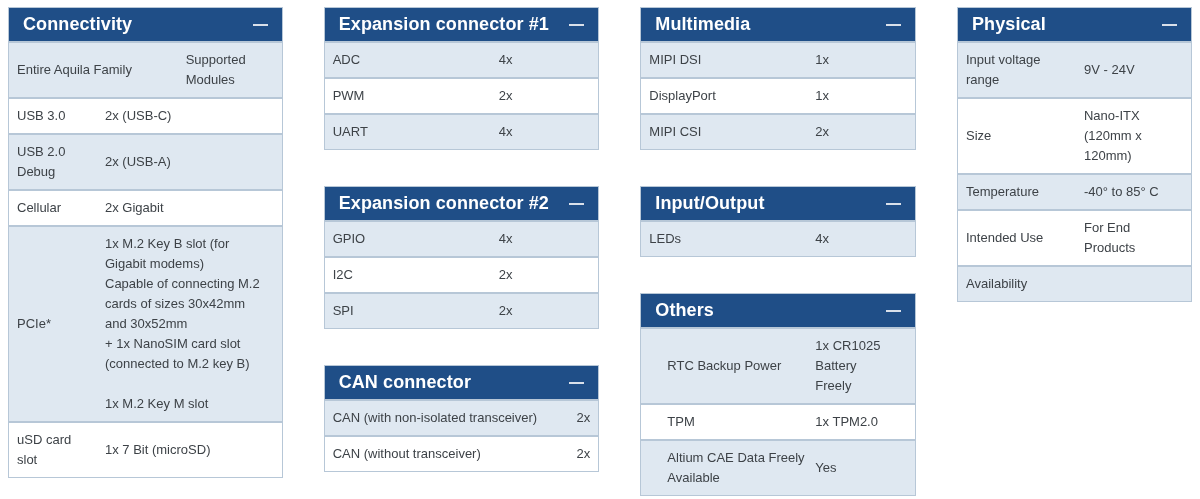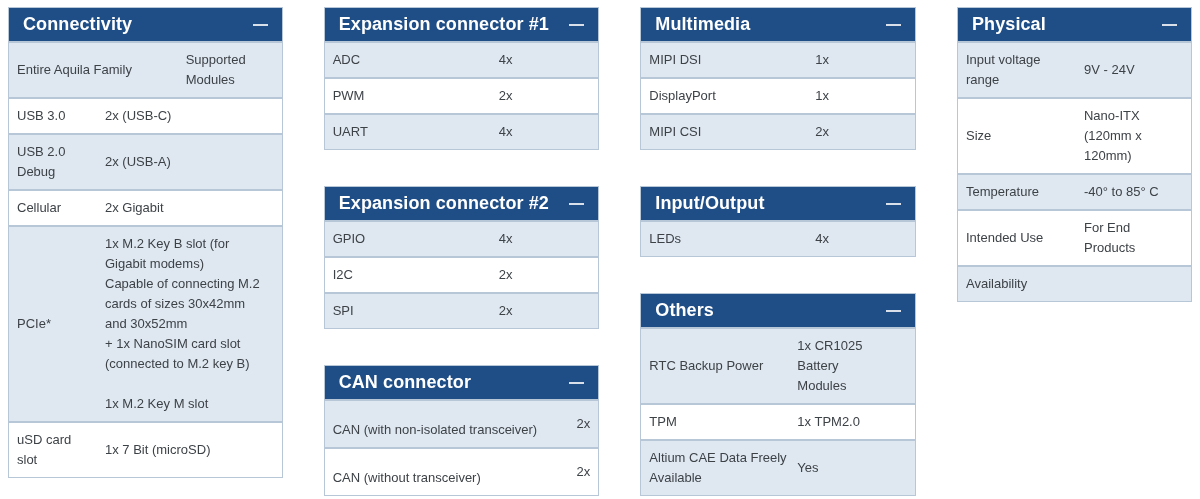--- a/index.html
+++ b/index.html
@@ -73,23 +73,23 @@
   }
   .rows .row:nth-child(odd) { background: var(--row-alt-bg); }
   .cell { white-space: pre-line; }
   .label { flex: 0 0 auto; padding-right: 6px; }
   .value { flex: 1 1 auto; }
   .card-connectivity .label { flex-basis: 88px; }
   .card-expansion1 .label,
   .card-expansion2 .label,
   .card-multimedia .label,
   .card-io .label { flex-basis: 166px; }
-  .card-others .label { flex-basis: 148px; }
+  .card-others .label { flex-basis: 148px; margin-left: 18px; }
   .card-physical .label { flex-basis: 118px; }
-  .card-can .label { flex: 1 1 auto; margin-top: 12px; }
+  .card-can .label { flex: 1 1 auto; }
   .card-can .value { flex: 0 0 auto; text-align: right; }
 </style>
 </head>
 <body>
 
 <div class="board">
 
   <div class="col col-1">
     <section class="card card-connectivity">
       <header class="card-header">
@@ -234,21 +234,21 @@
 
     <section class="card card-others">
       <header class="card-header">
         <span class="card-title">Others</span>
         <span class="minus"></span>
       </header>
       <div class="rows">
         <div class="row">
           <div class="cell label">RTC Backup Power</div>
           <div class="cell value">1x CR1025 Battery
-Modules</div>
+Freely</div>
         </div>
         <div class="row">
           <div class="cell label">TPM</div>
           <div class="cell value">1x TPM2.0</div>
         </div>
         <div class="row">
           <div class="cell label">Altium CAE Data Freely
 Available</div>
           <div class="cell value">Yes</div>
         </div>

